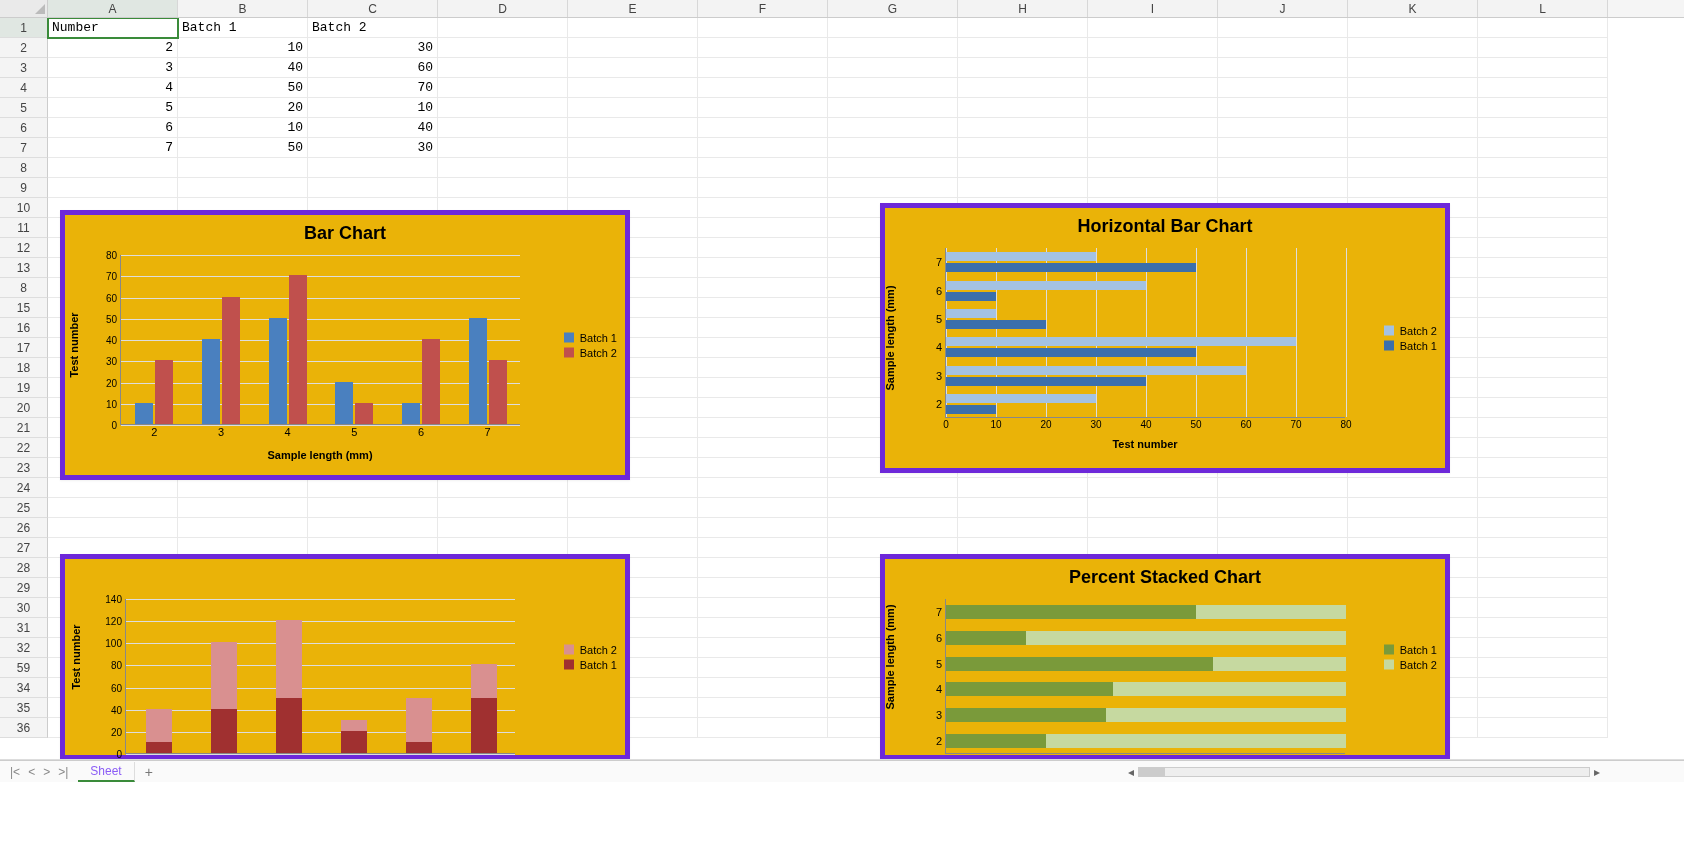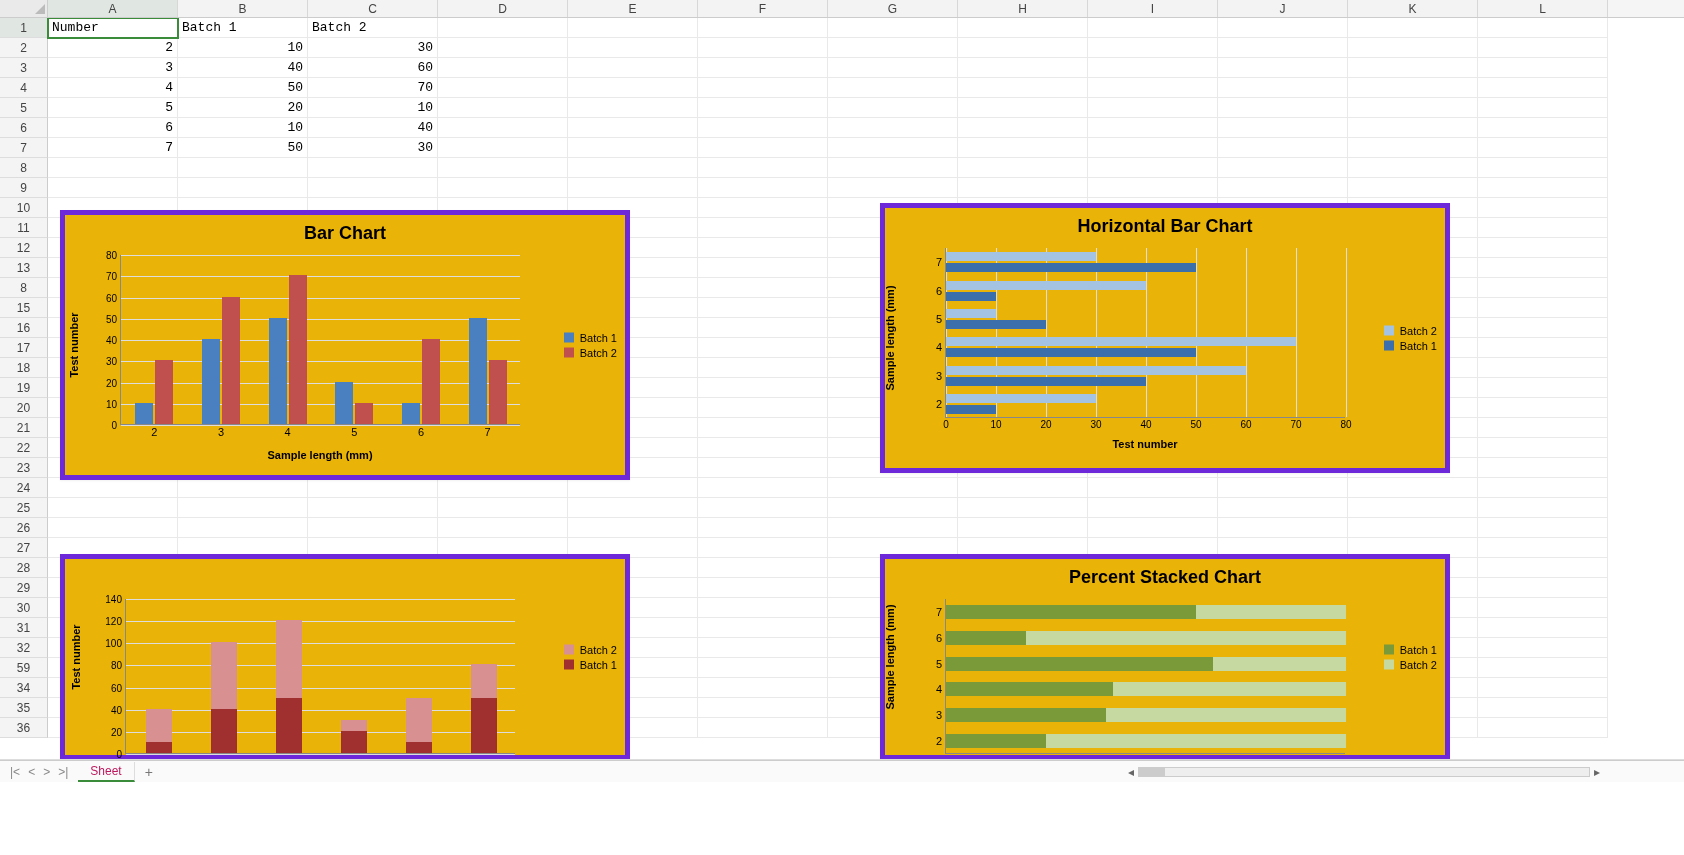--- a/index.html
+++ b/index.html
@@ -122,21 +122,21 @@
     display:flex; align-items:center; height: 22px;
     border-top: 1px solid #ccc;
     background: #fafafa;
     font-size: 12px;
     position: relative;
   }
   .tab-nav { display:flex; gap:8px; padding: 0 10px; color:#888; }
   .tab-nav span { cursor:default; }
   .tab {
     padding: 2px 12px; border-right: 1px solid #ddd;
-    color: #be185d; font-weight: 500;
+    color: #8b5cf6; font-weight: 500;
     border-bottom: 2px solid #3a8b3a;
   }
   .tab-plus { padding: 0 10px; color:#777; font-size:14px; }
   .hscroll {
     position:absolute; right: 80px; bottom:3px; width: 480px; height: 14px;
     display:flex; align-items:center;
   }
   .hscroll .track { flex:1; height:10px; background:#eee; border:1px solid #ccc; position:relative;}
   .hscroll .thumb { position:absolute; left:0; width:26px; top:0; bottom:0; background:#ccc; }
   .hscroll .arrow { width:14px; text-align:center; color:#666; }

